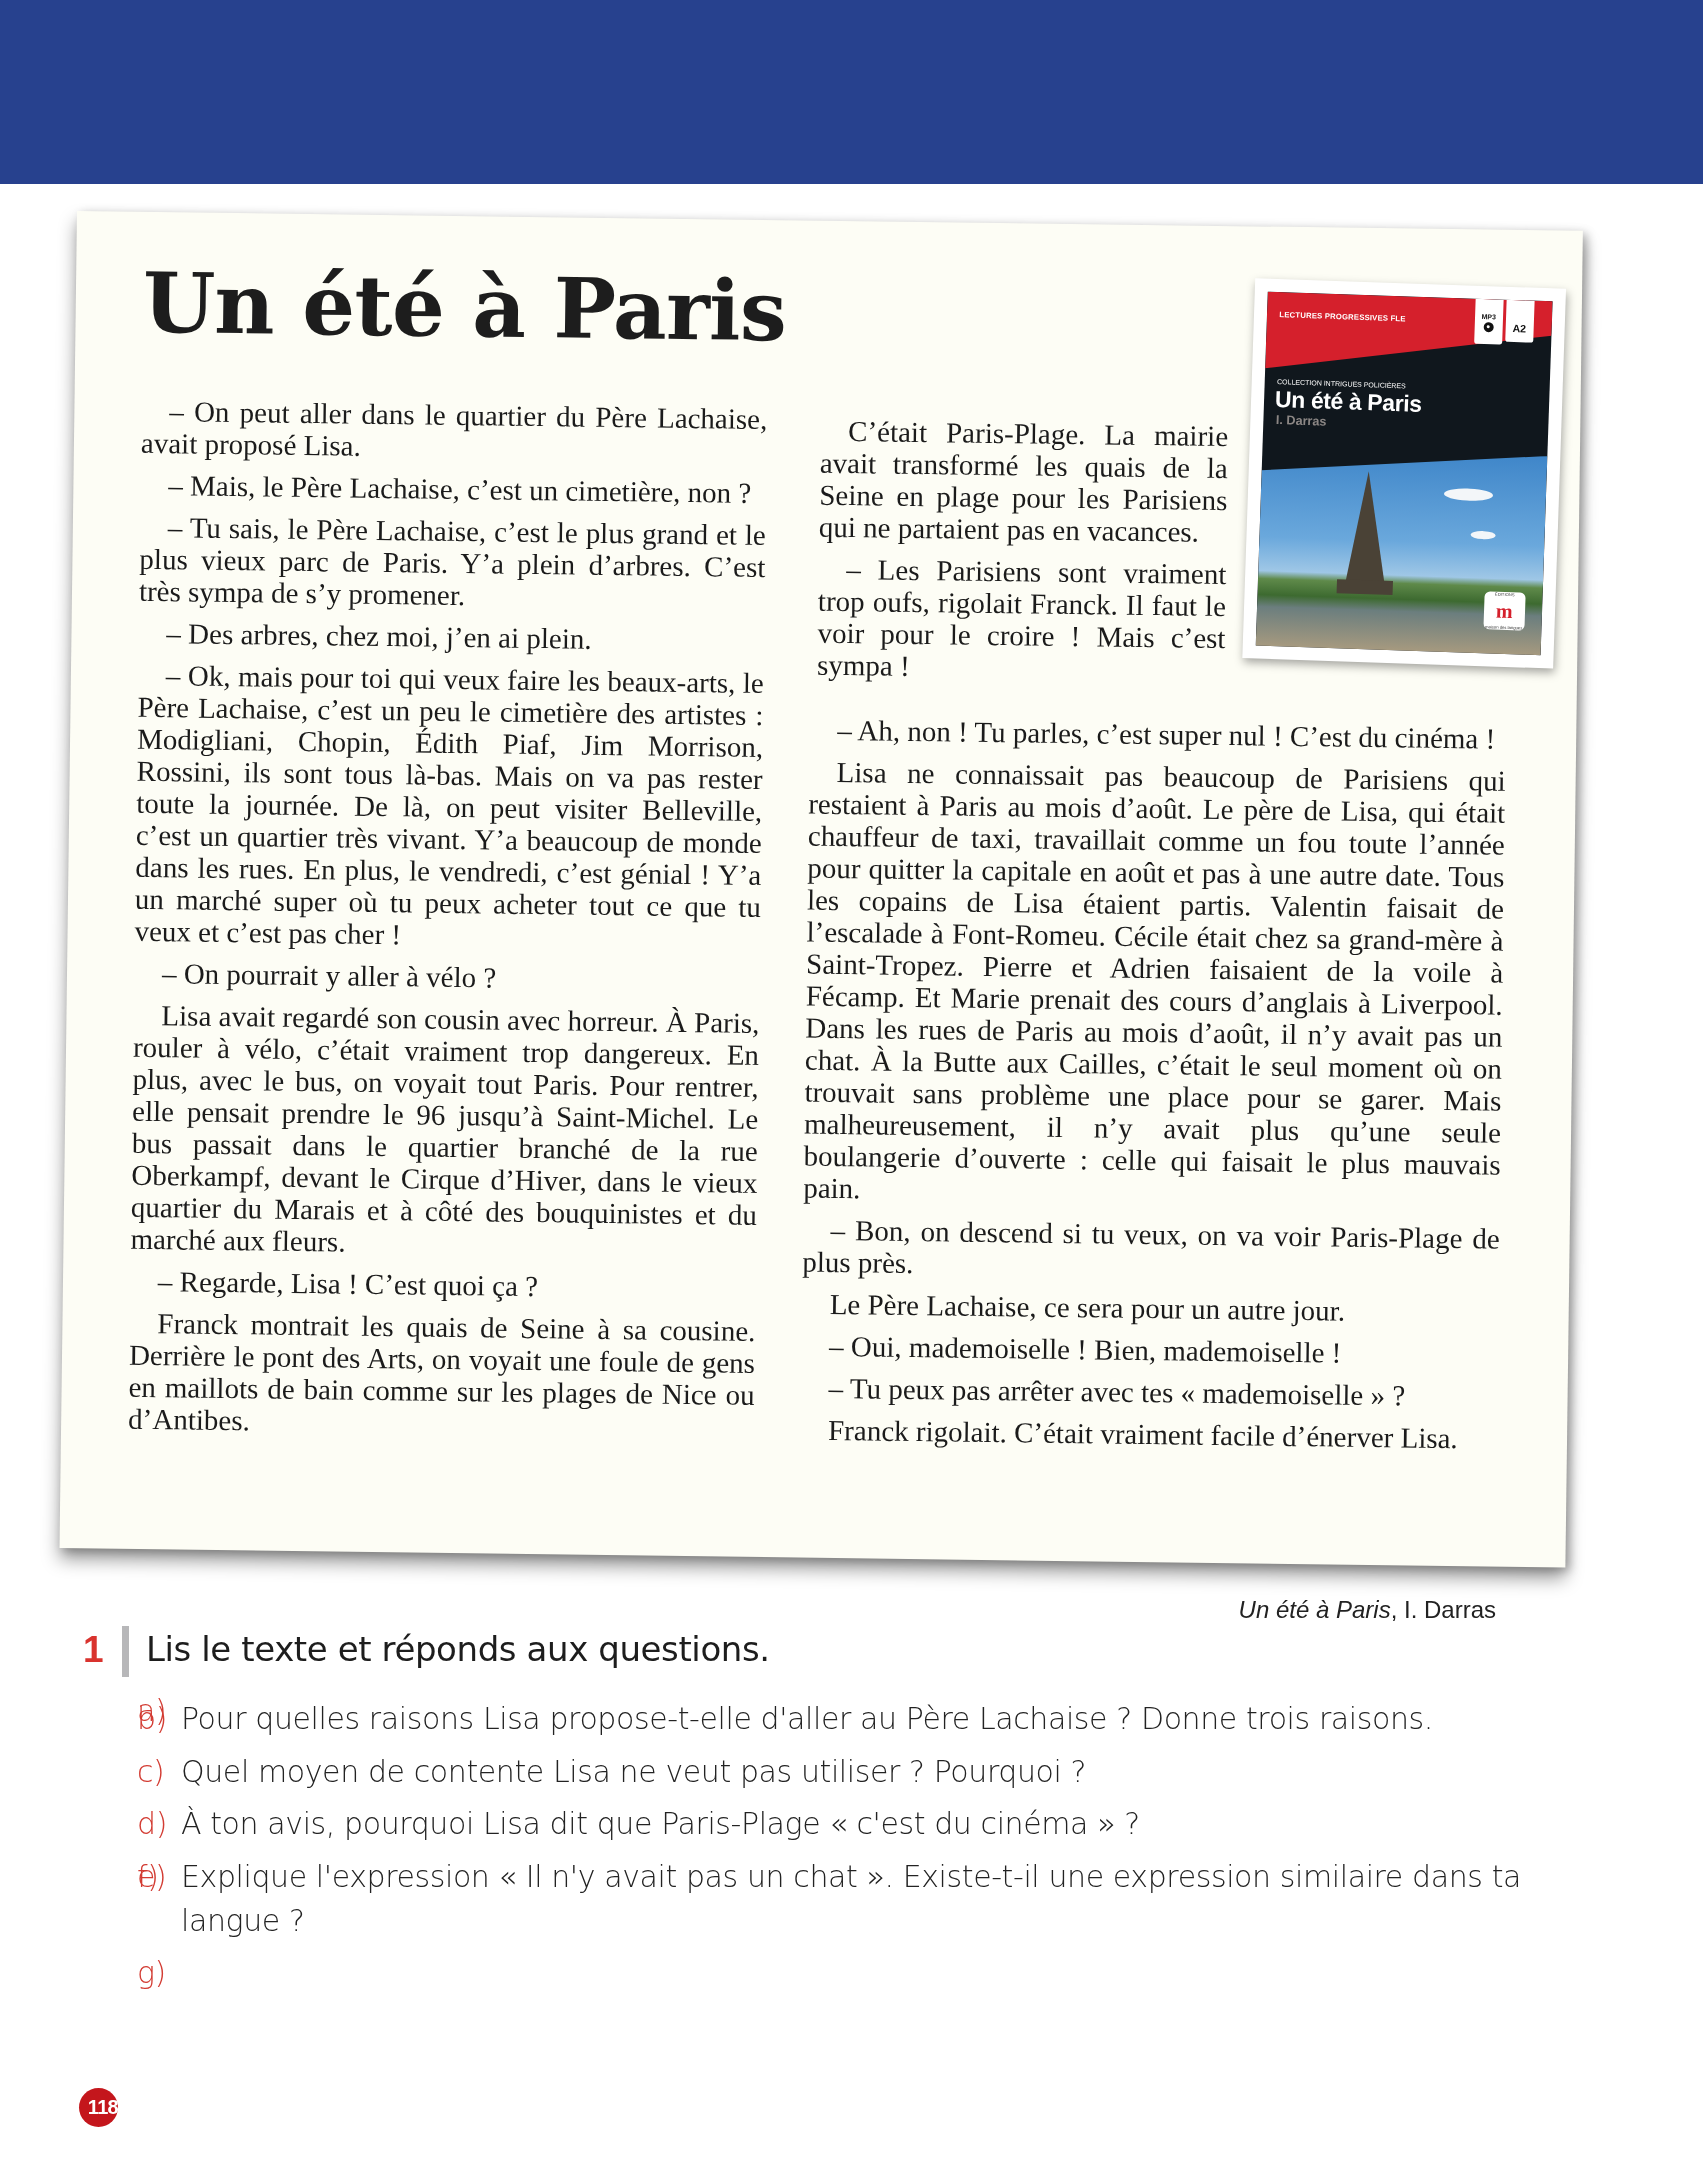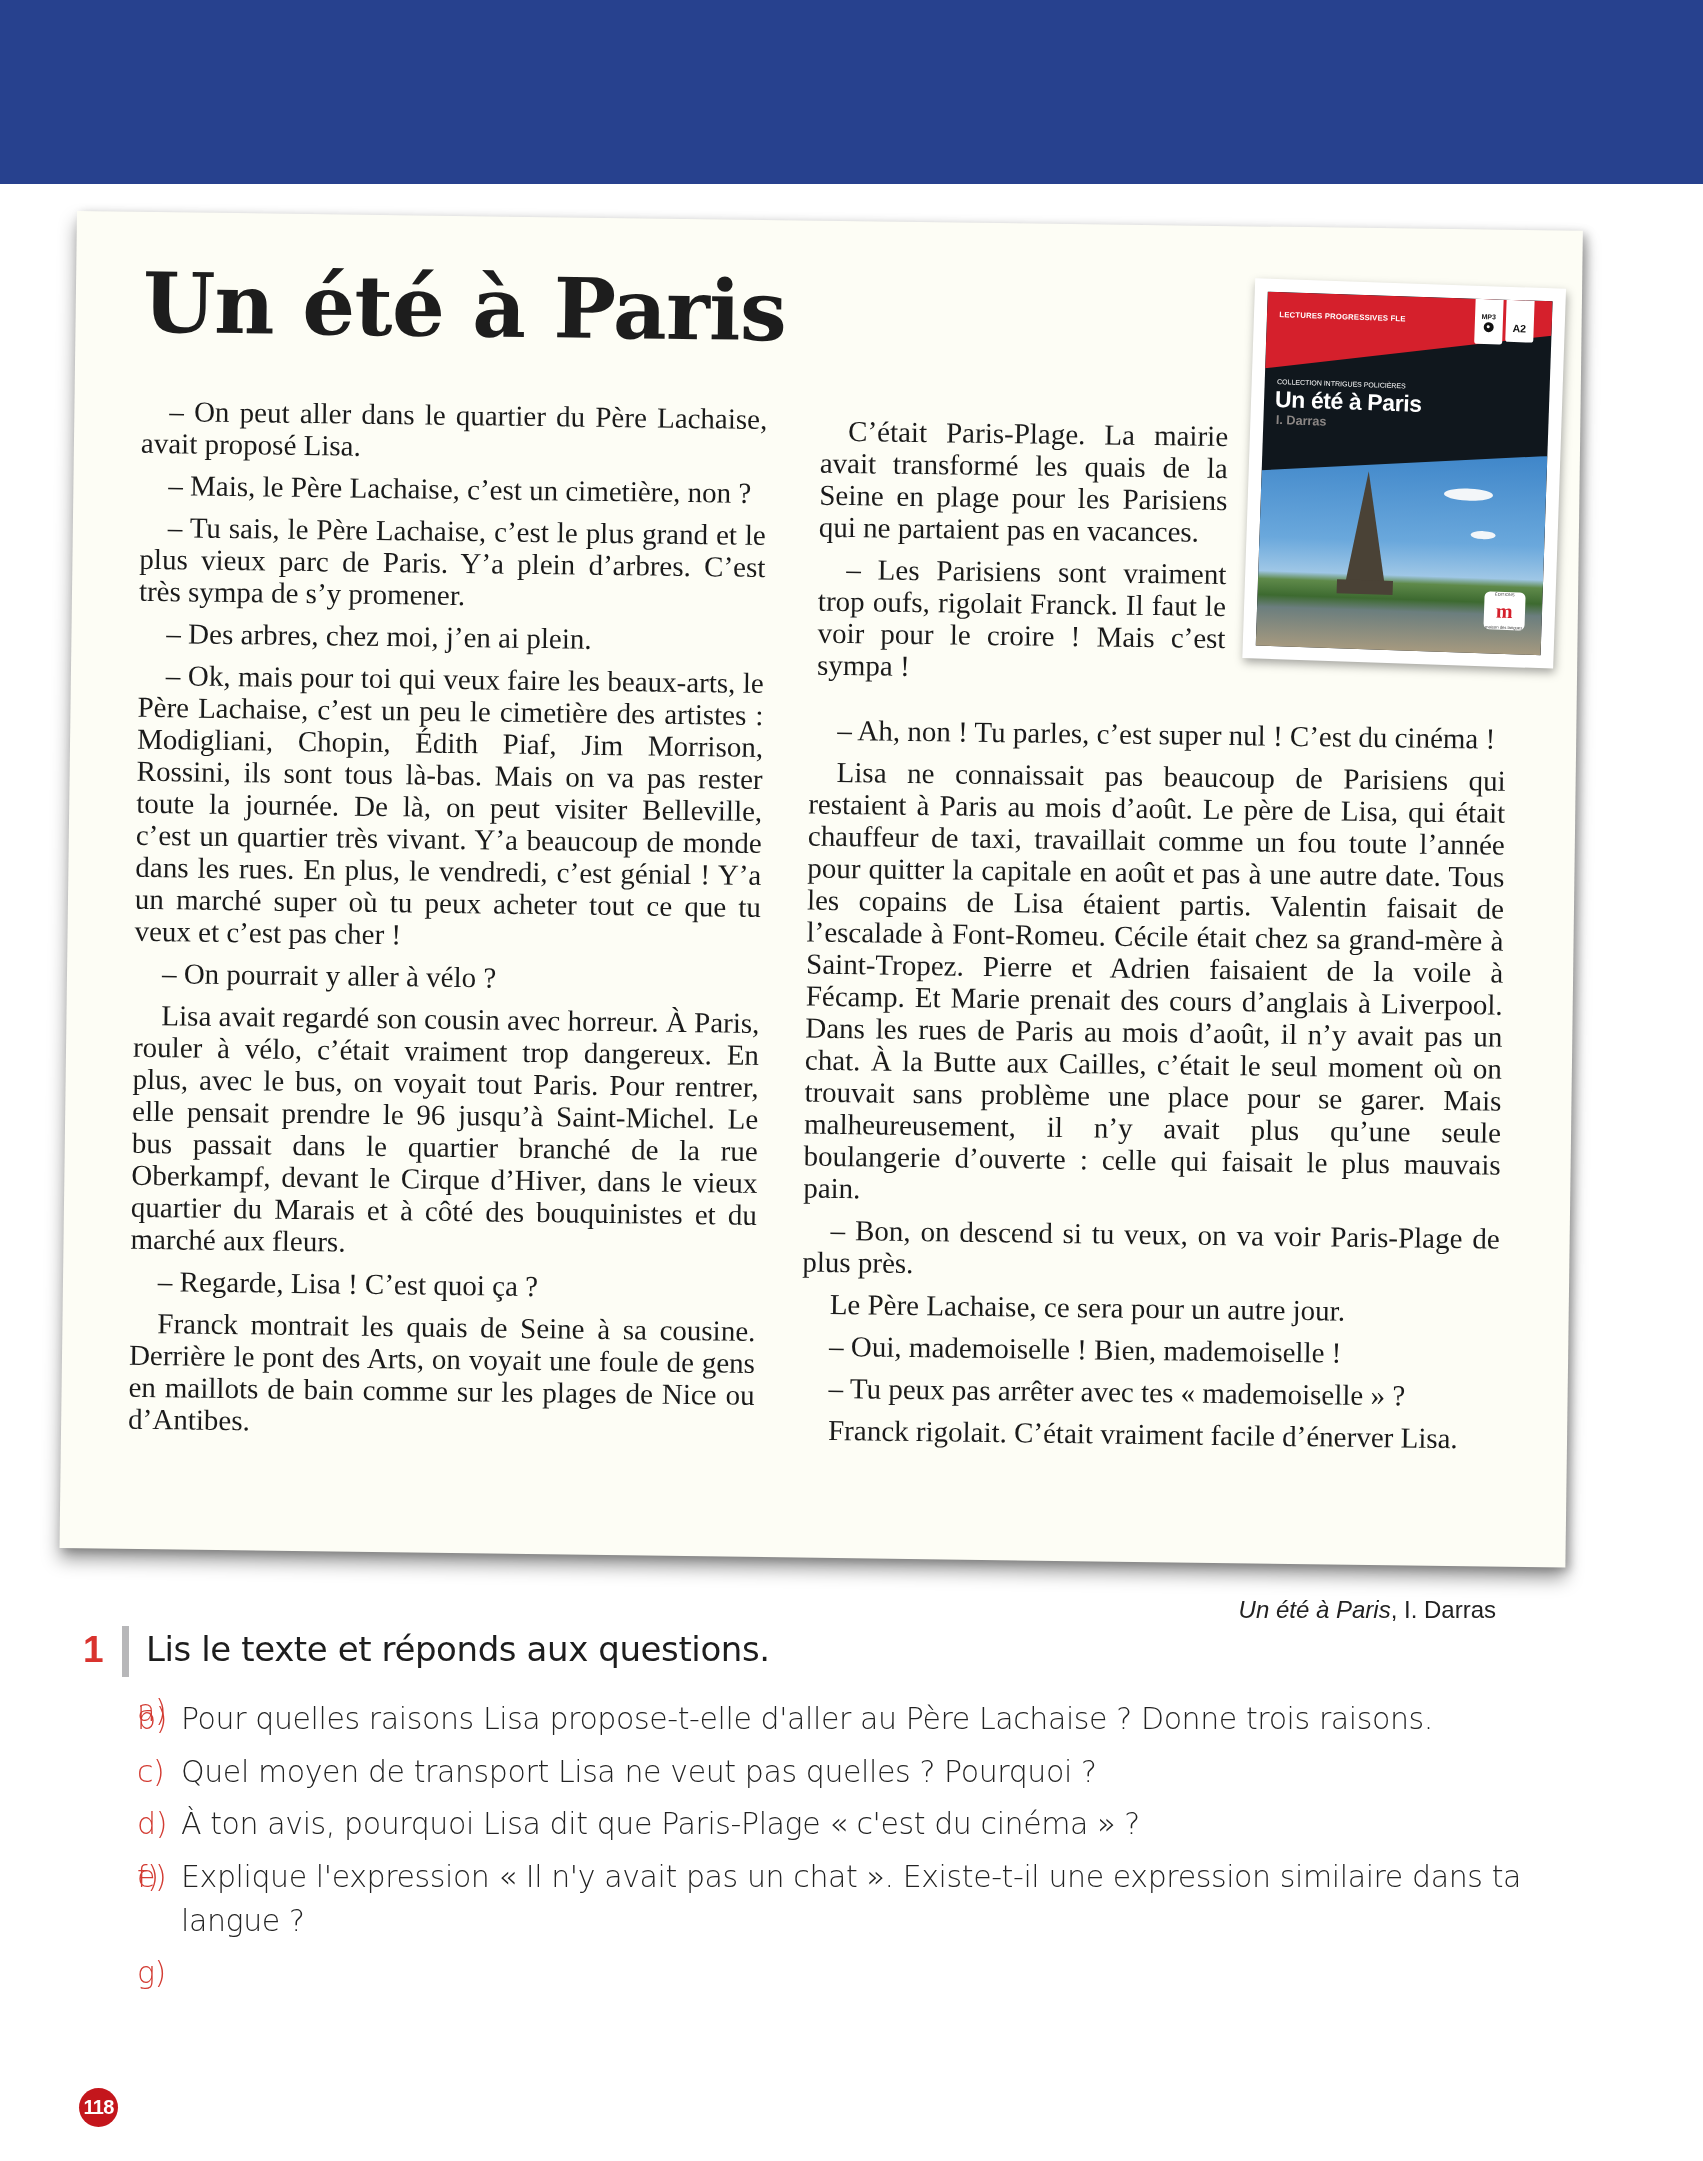--- a/index.html
+++ b/index.html
@@ -87,21 +87,21 @@
     .source i { font-style: italic; }
     .exercise-head { position: absolute; left: 83px; top: 1626px; height: 49px; }
     .ex-num { position: absolute; left: 0; top: 2.8px; font-family: "Liberation Sans", sans-serif; font-weight: bold; font-size: 37px; color: #d9332e; }
     .ex-bar { position: absolute; left: 39px; top: 0; width: 7px; height: 51px; background: #b7b7b9; }
     .ex-title { position: absolute; left: 63px; top: 2.8px; white-space: nowrap; font-family: "DejaVu Sans", sans-serif; font-size: 34px; color: #1d1d1d; letter-spacing: -0.4px; text-align: center; }
     .questions { position: absolute; left: 137px; top: 1689px; width: 1436px; }
     .q { position: relative; padding-left: 44px; font-family: "DejaVu Sans", sans-serif; font-size: 30px; line-height: 44px; color: #232323; margin-bottom: 8.4px; font-weight: 300; letter-spacing: -0.4px; }
     .q .letter { position: absolute; left: 0; top: 0; color: #d33c33; }
     .page-badge {
       position: absolute; left: 79px; top: 2088px; width: 39px; height: 39px; border-radius: 50%;
-      background: #c4161c; color: #fff; text-align: center; line-height: 39px;
+      background: #c4161c; color: #fff; text-align: right; line-height: 39px;
       font-family: "Liberation Sans", sans-serif; font-weight: bold; font-size: 20px; letter-spacing: -0.7px;
     }
   </style>
 </head>
 <body>
 
 <div class="top-band"></div>
 
 <div class="paper-wrap">
   <div class="paper">
@@ -167,21 +167,21 @@
 
 <div class="exercise-head">
   <span class="ex-num">1</span>
   <span class="ex-bar"></span>
   <span class="ex-title">Lis le texte et réponds aux questions.</span>
 </div>
 
 <div class="questions">
   <div class="q"><span class="letter">a)</span></div>
   <div class="q"><span class="letter">b)</span><span>Pour quelles raisons Lisa propose-t-elle d'aller au Père Lachaise ? Donne trois raisons.</span></div>
-  <div class="q"><span class="letter">c)</span><span>Quel moyen de transport Lisa ne veut pas quelles ? Pourquoi ?</span></div>
+  <div class="q"><span class="letter">c)</span><span>Quel moyen de contente Lisa ne veut pas utiliser ? Pourquoi ?</span></div>
   <div class="q"><span class="letter">d)</span><span>À ton avis, pourquoi Lisa dit que Paris-Plage « c'est du cinéma » ?</span></div>
   <div class="q"><span class="letter">e)</span></div>
   <div class="q"><span class="letter">f)</span><span>Explique l'expression « Il n'y avait pas un chat ». Existe-t-il une expression similaire dans ta langue ?</span></div>
   <div class="q"><span class="letter">g)</span></div>
 </div>
 
 <div class="page-badge">118</div>
 
 
 </body></html>

